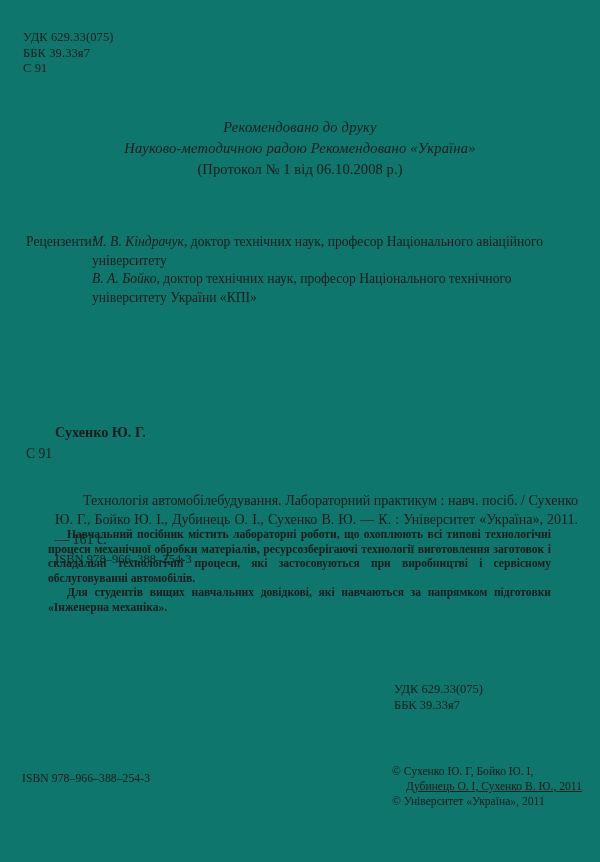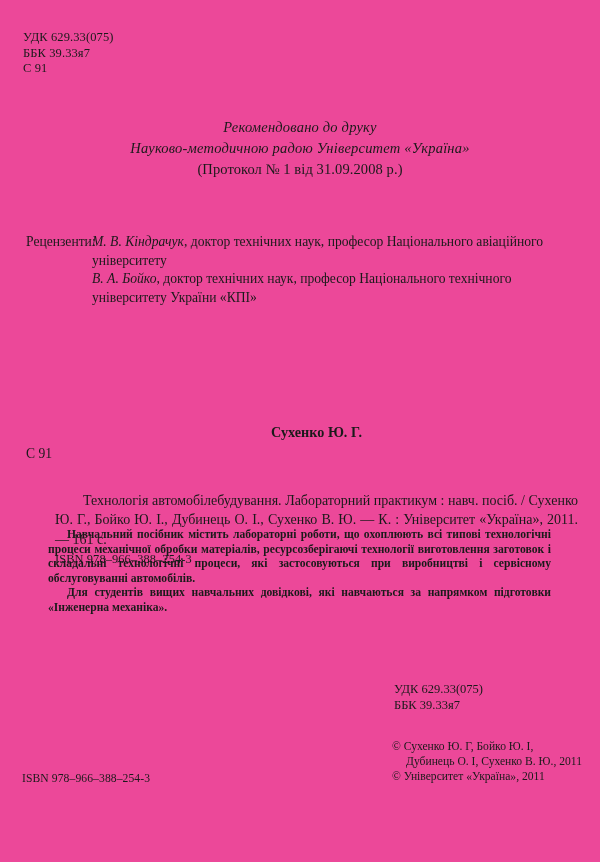--- a/index.html
+++ b/index.html
@@ -4,21 +4,21 @@
 <style>
   html, body {
     margin: 0;
     padding: 0;
     background: #ffffff;
   }
   .page {
     position: relative;
     width: 600px;
     height: 862px;
-    background: #ec4899;
+    background: #0f766e;
     color: #1a1a1a;
     font-family: "Liberation Serif", "DejaVu Serif", serif;
     overflow: hidden;
   }
 
   
   .codes {
     position: absolute;
     left: 23px;
     top: 30px;
@@ -76,21 +76,20 @@
     left: 26px;
     top: 423px;
     width: 552px;
     font-size: 14px;
     line-height: 19.5px;
   }
   .biblio-author {
     font-weight: bold;
     margin-left: 29px;
     font-size: 14.2px;
-    text-align: center;
   }
   .biblio-index {
     position: absolute;
     left: 0;
     top: 21px;
     font-size: 13.6px;
     white-space: nowrap;
   }
   .biblio-desc {
     margin-left: 29px;
@@ -138,43 +137,43 @@
     position: absolute;
     left: 22px;
     top: 772px;
     font-size: 11.6px;
     letter-spacing: 0.1px;
     white-space: nowrap;
   }
   .copyright {
     position: absolute;
     left: 392px;
-    top: 740px;
+    top: 765px;
     font-size: 11.6px;
     line-height: 14.8px;
     width: 200px;
   }
   .copyright div { white-space: nowrap; }
-  .copyright .indent { padding-left: 14px; }
+  .copyright .indent { padding-left: 14px; text-decoration: underline; }
 </style>
 </head>
 <body>
 
 <div class="page">
 
   <div class="codes">
     <div>УДК 629.33(075)</div>
     <div>ББК 39.33я7</div>
     <div>С 91</div>
   </div>
 
   <div class="recommend">
     <div class="it">Рекомендовано до друку</div>
-    <div class="it">Науково-методичною радою Університет «Україна»</div>
-    <div class="protocol">(Протокол № 1 від 31.09.2008 р.)</div>
+    <div class="it">Науково-методичною радою Рекомендовано «Україна»</div>
+    <div class="protocol">(Протокол № 1 від 06.10.2008 р.)</div>
   </div>
 
   <div class="reviewers">
     <span class="reviewers-label">Рецензенти:</span>
     <div class="reviewers-body">
       <div class="rev-entry"><span class="person">М. В. Кіндрачук</span><span>, доктор технічних наук, професор Національного авіаційного університету</span></div>
       <div class="rev-entry"><span class="person">В. А. Бойко</span><span>, доктор технічних наук, професор Національного технічного університету України «КПІ»</span></div>
     </div>
   </div>
 

